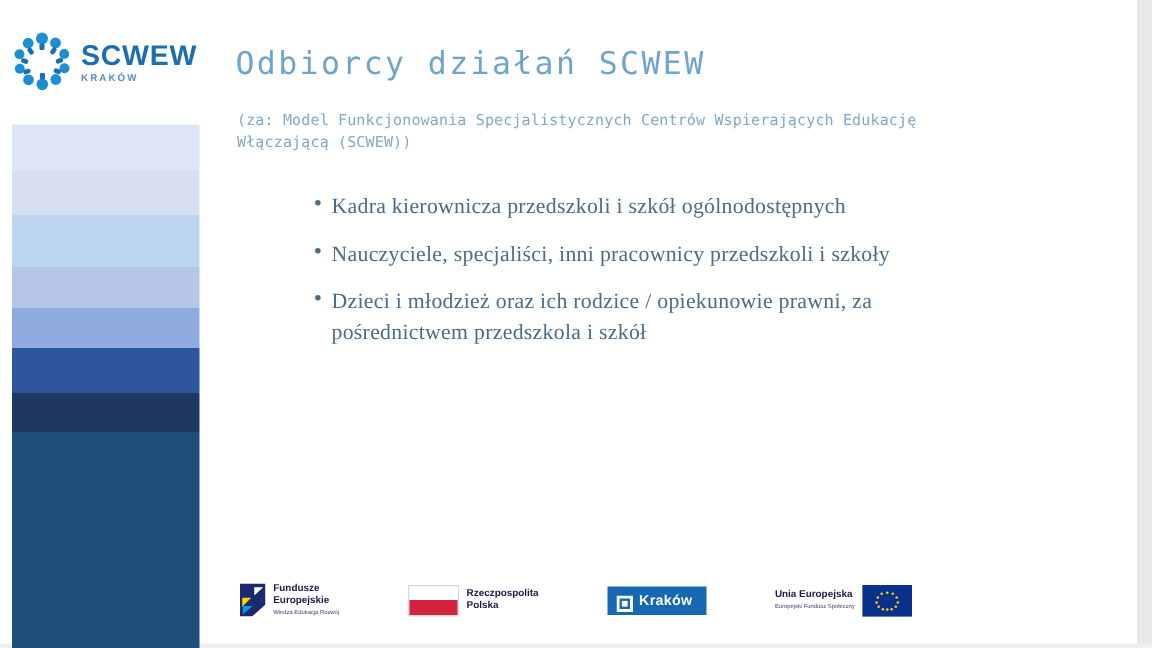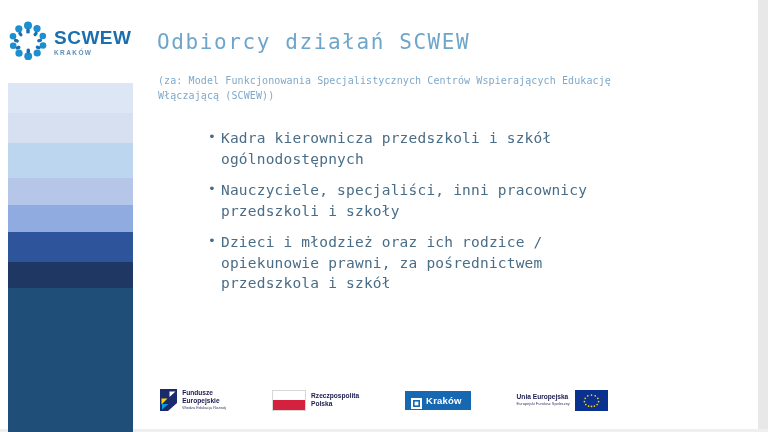--- a/index.html
+++ b/index.html
@@ -127,21 +127,21 @@
     align-items: flex-start;
     margin-bottom: 11px;
   }
   .bullet-dot {
     flex: none;
     width: 13px;
     font-size: 13px;
     line-height: 1.42;
     color: #4a6d87;
   }
-  .bullet-copy { flex: 1; }
+  .bullet-copy { flex: 1; font-family: Liberation Serif, serif; }
 
   
   .footer {
     position: absolute;
     left: 0;
     right: 0;
     top: 389px;
     display: flex;
     justify-content: center;
     align-items: center;

